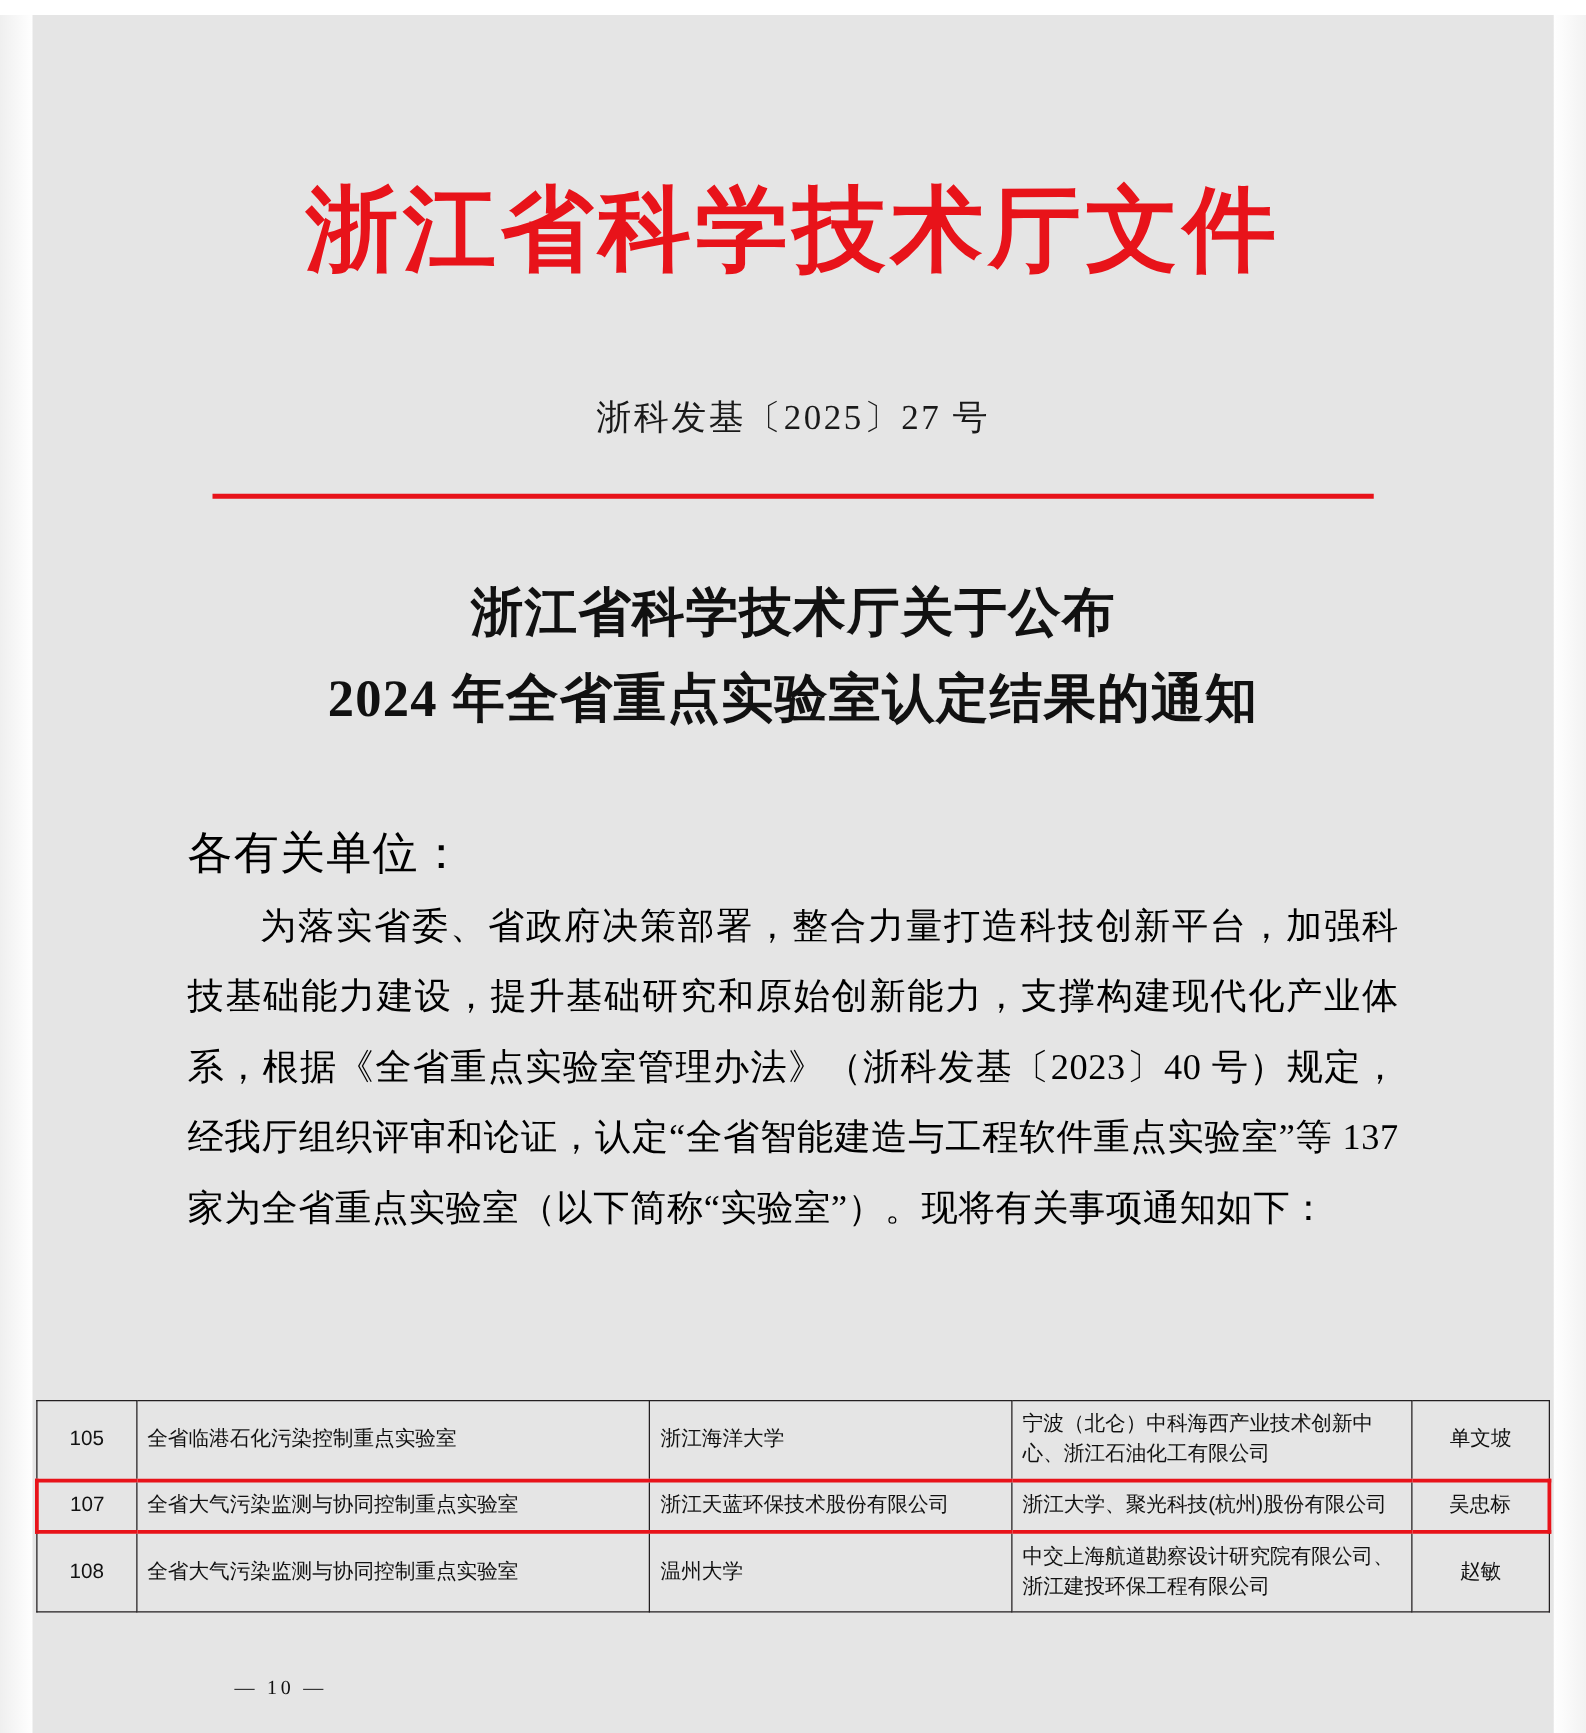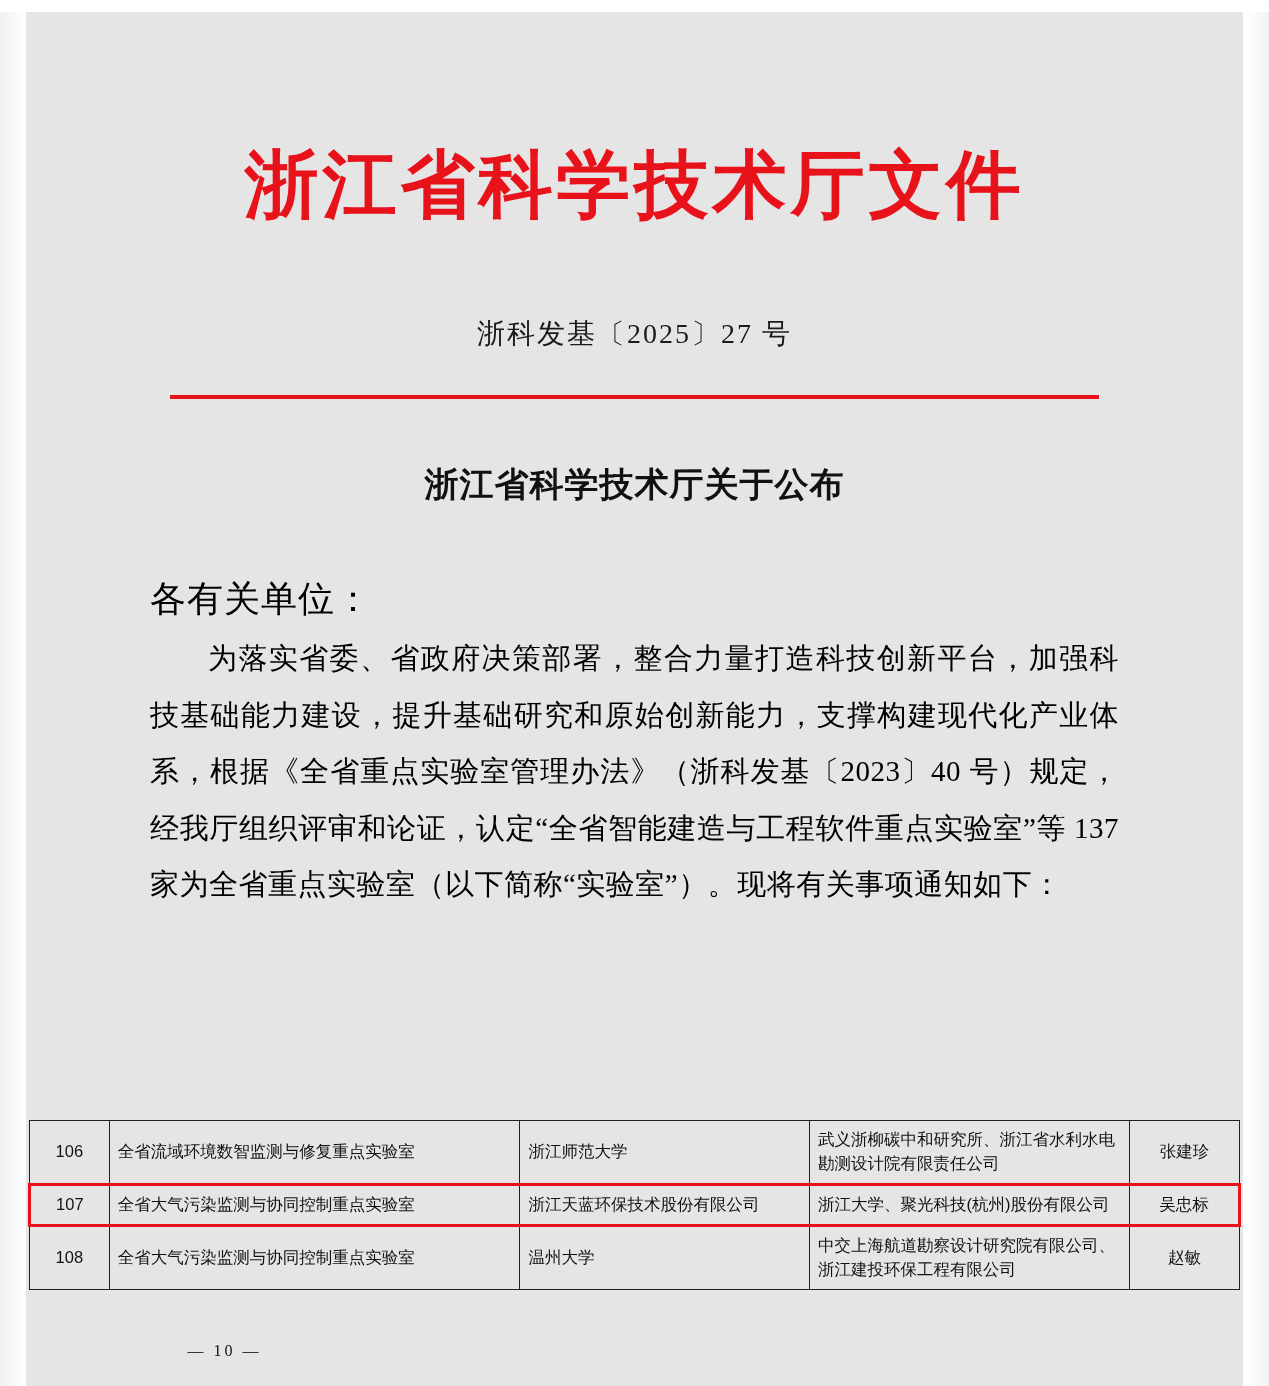--- a/index.html
+++ b/index.html
@@ -55,21 +55,21 @@
     color: #1a1a1a;
   }
   .red-rule {
     height: 4px;
     background: #e8131a;
     margin: 42px 20px 0 20px;
   }
   .subject {
     text-align: center;
     font-weight: bold;
-    font-size: 34px;
+    font-size: 42px;
     line-height: 1.65;
     margin-top: 58px;
     letter-spacing: 1px;
     color: #111;
   }
   .salutation {
     font-size: 36px;
     margin-top: 62px;
     letter-spacing: 1px;
   }
@@ -149,34 +149,35 @@
 <div class="page">
   <div class="scan-edge-left"></div>
   <div class="scan-edge-right"></div>
 
   <div class="doc-body">
     <div class="doc-title">浙江省科学技术厅文件</div>
     <div class="doc-number">浙科发基〔2025〕27 号</div>
     <div class="red-rule"></div>
     <div class="subject">
       <div>浙江省科学技术厅关于公布</div>
+      <div>2024 年全省重点实验室认定结果的通知</div>
     </div>
     <div class="salutation">各有关单位：</div>
     <div class="para">为落实省委、省政府决策部署，整合力量打造科技创新平台，加强科技基础能力建设，提升基础研究和原始创新能力，支撑构建现代化产业体系，根据《全省重点实验室管理办法》（浙科发基〔2023〕40 号）规定，经我厅组织评审和论证，认定“全省智能建造与工程软件重点实验室”等 137 家为全省重点实验室（以下简称“实验室”）。现将有关事项通知如下：</div>
   </div>
 
   <div class="table-wrap">
     <table class="lab-table">
       <tbody>
         <tr>
-          <td class="c-no">106</td>
-          <td class="c-name">全省流域环境数智监测与修复重点实验室</td>
-          <td class="c-unit">浙江师范大学</td>
-          <td class="c-coop">武义浙柳碳中和研究所、浙江省水利水电勘测设计院有限责任公司</td>
-          <td class="c-person">张建珍</td>
+          <td class="c-no">105</td>
+          <td class="c-name">全省临港石化污染控制重点实验室</td>
+          <td class="c-unit">浙江海洋大学</td>
+          <td class="c-coop">宁波（北仑）中科海西产业技术创新中心、浙江石油化工有限公司</td>
+          <td class="c-person">单文坡</td>
         </tr>
         <tr class="highlight">
           <td class="c-no">107</td>
           <td class="c-name">全省大气污染监测与协同控制重点实验室</td>
           <td class="c-unit">浙江天蓝环保技术股份有限公司</td>
           <td class="c-coop">浙江大学、聚光科技(杭州)股份有限公司</td>
           <td class="c-person">吴忠标</td>
         </tr>
         <tr>
           <td class="c-no">108</td>

